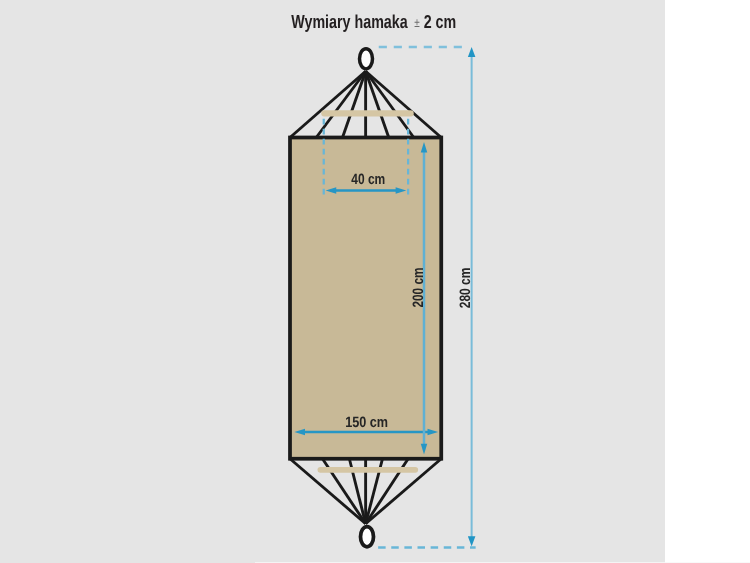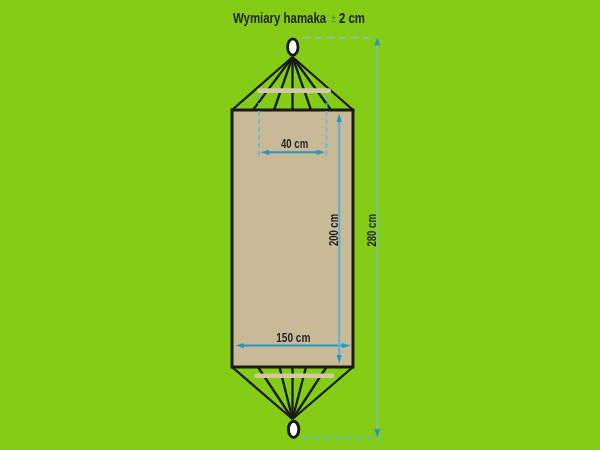--- a/index.html
+++ b/index.html
@@ -1,16 +1,16 @@
 <!DOCTYPE html>
 <html><head>
 <meta charset="utf-8">
 <style>
   html,body{margin:0;padding:0;background:#ffffff;}
-  #stage{position:relative;width:600px;height:450px;background:#84cc16;overflow:hidden;
+  #stage{position:relative;width:532px;height:450px;background:#e5e5e5;overflow:hidden;
          font-family:"Liberation Sans", sans-serif;}
 </style>
 </head>
 <body>
 <div id="stage">
 <svg width="600" height="450" viewBox="0 0 600 450" xmlns="http://www.w3.org/2000/svg">
 
   <g transform="translate(233,22.5) scale(0.762 1)">
         <text x="0" y="0" font-family="Liberation Sans, sans-serif" font-size="15" font-weight="bold" fill="#231f20">Wymiary hamaka<tspan font-size="10.5" dy="-0.6" dx="7" font-weight="normal" fill="#6b6b6b">±</tspan><tspan font-size="15" dy="0.6" dx="4">2 cm</tspan></text>
       </g>

